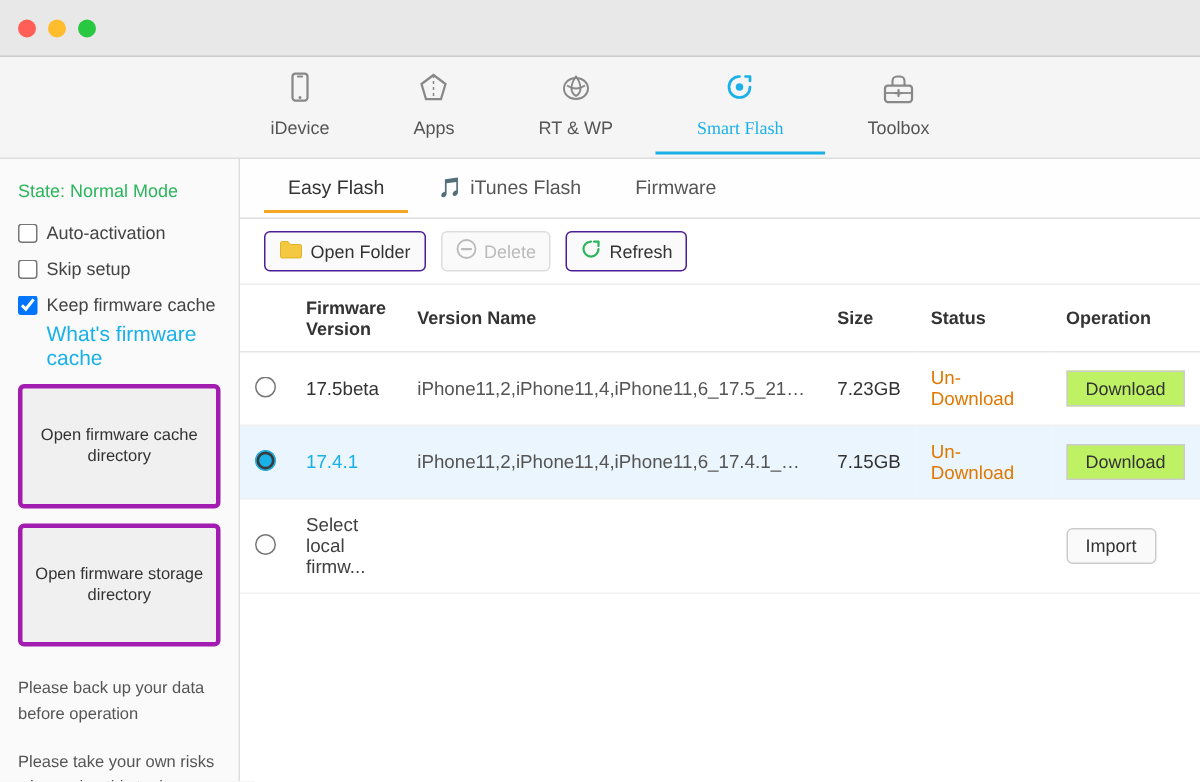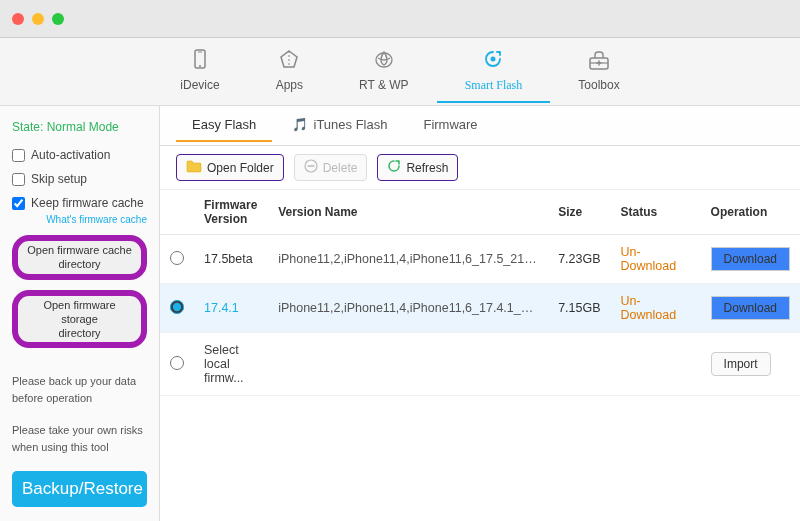--- a/index.html
+++ b/index.html
@@ -105,33 +105,32 @@
       align-items: center;
       gap: 6px;
       font-size: 12px;
       color: #444;
     }
     .sidebar-checkbox-row input[type="checkbox"] {
       width: 13px;
       height: 13px;
     }
     .sidebar-link {
-      font-size: 10px;
+      font-size: 14px;
       color: #1ab0e8;
       text-decoration: none;
       cursor: pointer;
       margin-top: -6px;
       margin-left: 19px;
-      text-align: right;
     }
     .sidebar-btn {
       background: #f0f0f0;
-      border: 6px solid #a21caf;
-      border-radius: 17px;
-      padding: 2px 8px;
+      border: 3px solid #a21caf;
+      border-radius: 4px;
+      padding: 24px 8px;
       font-size: 11px;
       color: #333;
       cursor: pointer;
       text-align: center;
       line-height: 1.3;
     }
     .sidebar-spacer { flex: 1; }
     .sidebar-warning {
       font-size: 11px;
       color: #555;
@@ -273,21 +272,21 @@
       color: #e07800;
     }
     .status-cell.undownload { color: #e07800; }
     .operation-cell {
       min-width: 80px;
     }
     .op-btn {
       padding: 4px 12px;
       border: 1px solid #ccc;
       border-radius: 0;
-      background: #3b82f6;
+      background: #bef264;
       font-size: 12px;
       cursor: pointer;
       color: #333;
     }
     .import-btn {
       padding: 4px 12px;
       border: 1px solid #ccc;
       border-radius: 4px;
       background: #fafafa;
       font-size: 12px;

